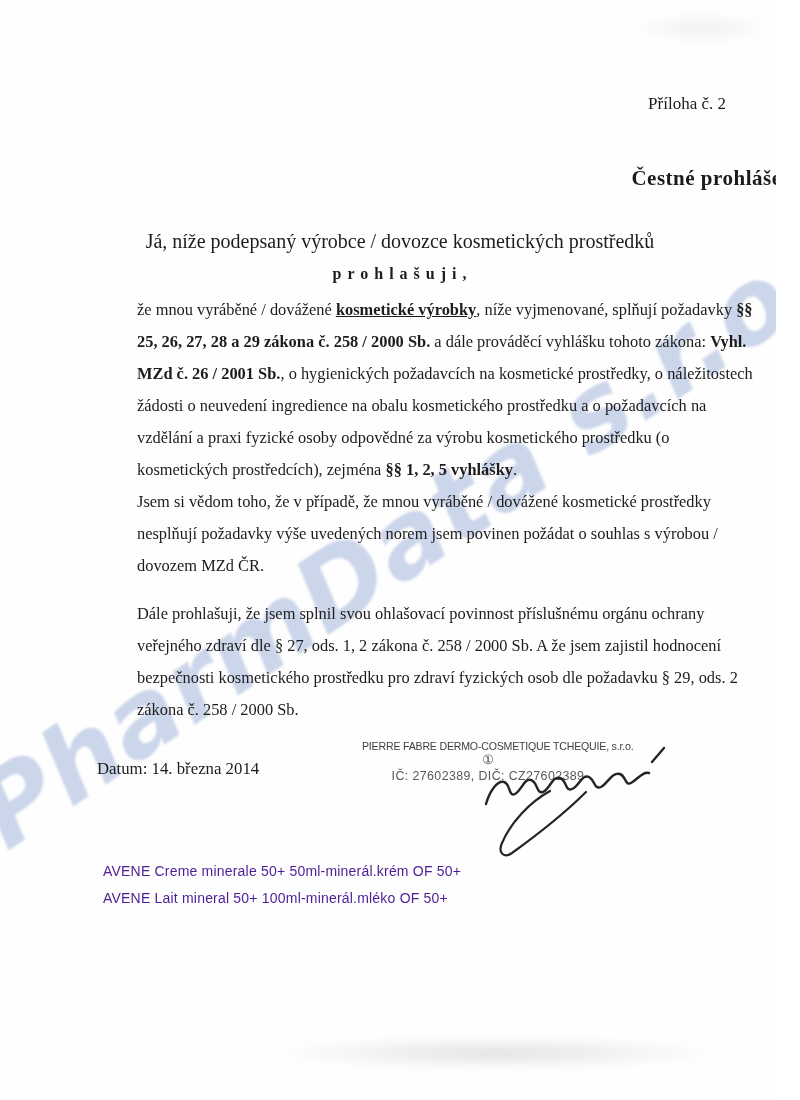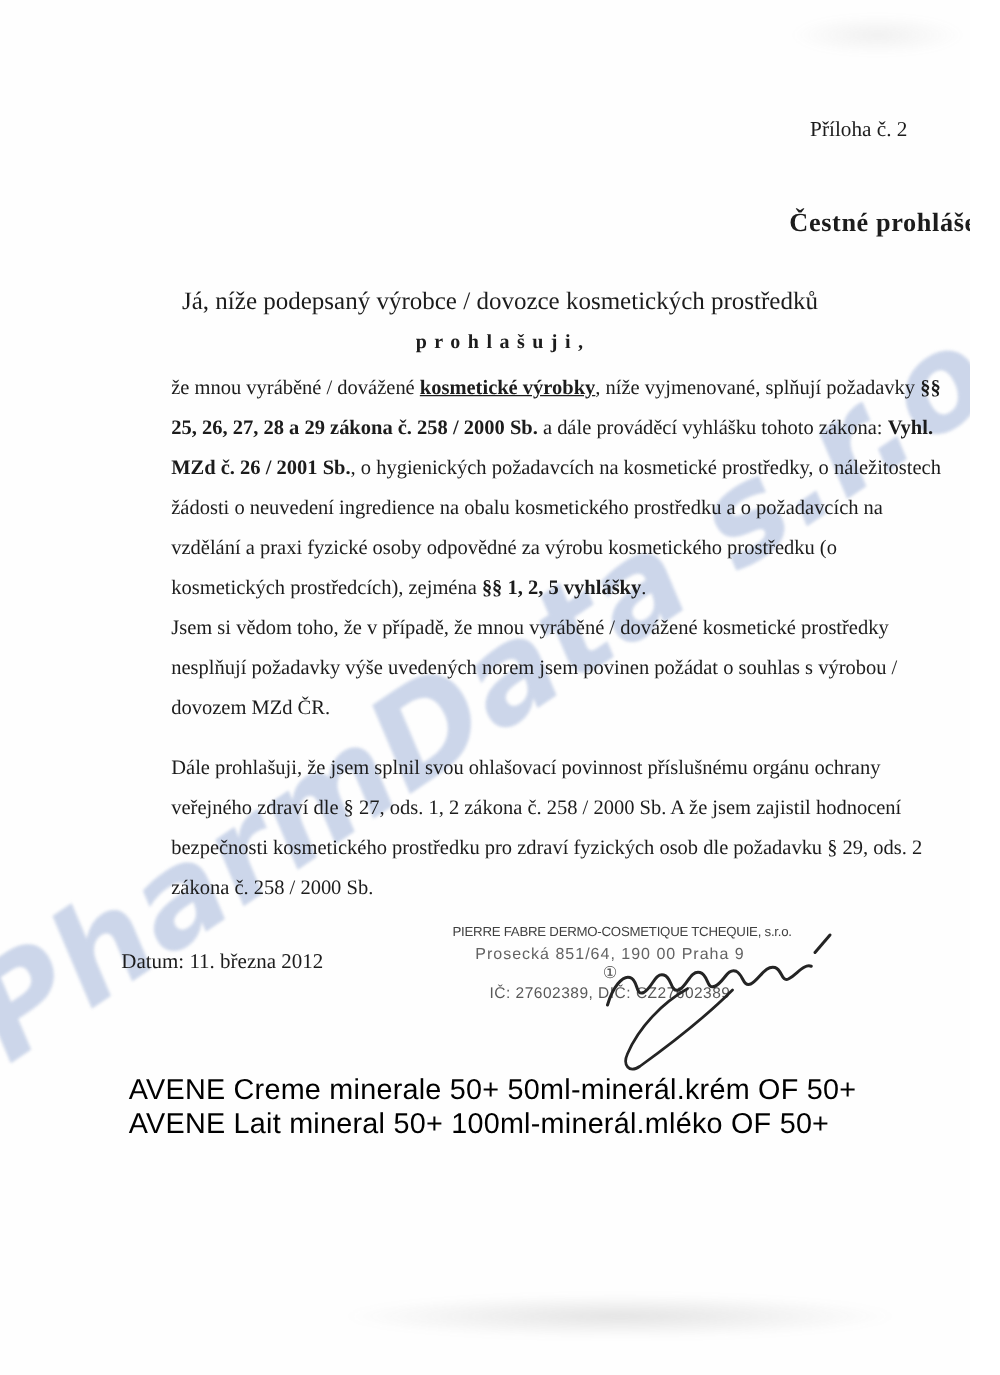--- a/index.html
+++ b/index.html
@@ -76,22 +76,22 @@
   .stamp-l2{font-size:12.8px;letter-spacing:0.8px;color:#636363;margin-top:3px;white-space:nowrap;}
   .stamp-circ{font-size:13px;color:#4a4a4a;margin-top:1px;line-height:14px;}
   .stamp-l3{font-size:12.4px;letter-spacing:0.4px;color:#585858;margin-top:2px;white-space:nowrap;}
   .signature{
     position:absolute;left:468px;top:742px;
     z-index:3;
   }
   .products{
     position:absolute;left:103px;top:858px;
     font-family:"Liberation Sans", sans-serif;
-    font-size:23px;line-height:27px;
-    color:#000000;
+    font-size:14px;line-height:27px;
+    color:#4c1d95;
     letter-spacing:0.2px;
   }
   .smudge-top{
     position:absolute;left:632px;top:12px;width:140px;height:32px;
     background:radial-gradient(ellipse at center, rgba(120,120,120,0.10), rgba(120,120,120,0) 70%);
     filter:blur(3px);
   }
   .smudge-bottom{
     position:absolute;left:278px;top:1036px;width:436px;height:34px;
     background:radial-gradient(ellipse at center, rgba(90,90,90,0.16), rgba(90,90,90,0) 72%);
@@ -117,26 +117,25 @@
 
     <div class="declare-word">p r o h l a š u j i ,</div>
 
     <div class="para p1"><span>že mnou vyráběné / dovážené </span><span class="bu">kosmetické výrobky</span><span>, níže vyjmenované, splňují požadavky </span><span class="b">§§ 25, 26, 27, 28 a 29 zákona č. 258 / 2000 Sb.</span><span> a dále prováděcí vyhlášku tohoto zákona: </span><span class="b">Vyhl. MZd č. 26 / 2001 Sb.</span><span>, o hygienických požadavcích na kosmetické prostředky, o náležitostech žádosti o neuvedení ingredience na obalu kosmetického prostředku a o požadavcích na vzdělání a praxi fyzické osoby odpovědné za výrobu kosmetického prostředku (o kosmetických prostředcích), zejména </span><span class="b">§§ 1, 2, 5 vyhlášky</span><span>.</span></div>
 
     <div class="para p2">Jsem si vědom toho, že v případě, že mnou vyráběné / dovážené kosmetické prostředky nesplňují požadavky výše uvedených norem jsem povinen požádat o souhlas s výrobou / dovozem MZd ČR.</div>
 
     <div class="para p3">Dále prohlašuji, že jsem splnil svou ohlašovací povinnost příslušnému orgánu ochrany veřejného zdraví dle § 27, ods. 1, 2 zákona č. 258 / 2000 Sb. A že jsem zajistil hodnocení bezpečnosti kosmetického prostředku pro zdraví fyzických osob dle požadavku § 29, ods. 2 zákona č. 258 / 2000 Sb.</div>
 
     <div class="footer-labels">
-      <div>Datum: 11. března 2012</div>
+      <div>Datum: 14. března 2014</div>
     </div>
 
     <div class="stamp">
       <div class="stamp-l1">PIERRE FABRE DERMO-COSMETIQUE TCHEQUIE, s.r.o.</div>
-      <div class="stamp-l2">Prosecká 851/64, 190 00 Praha 9</div>
       <div class="stamp-circ">①</div>
       <div class="stamp-l3">IČ: 27602389, DIČ: CZ27602389</div>
     </div>
 
     <div class="signature">
       <svg width="200" height="115" viewBox="0 0 200 115" fill="none" xmlns="http://www.w3.org/2000/svg">
         <path d="M18,62 C22,48 30,38 36,40 C43,42 40,55 47,52 C54,48 56,36 63,38 C70,40 68,52 75,50 C82,47 84,34 92,36 C99,38 97,50 104,47 C111,44 114,32 121,35 C127,38 126,48 133,45 C140,41 144,30 152,32 C158,34 157,44 163,41 C170,37 175,29 181,31" stroke="#242424" stroke-width="2.4" stroke-linecap="round"></path>
         <path d="M118,50 C96,72 62,98 44,111 C35,117 30,110 34,101 C43,80 62,60 82,49" stroke="#242424" stroke-width="2.2" stroke-linecap="round"></path>
         <path d="M184,20 L196,6" stroke="#242424" stroke-width="2.4" stroke-linecap="round"></path>
       </svg>

